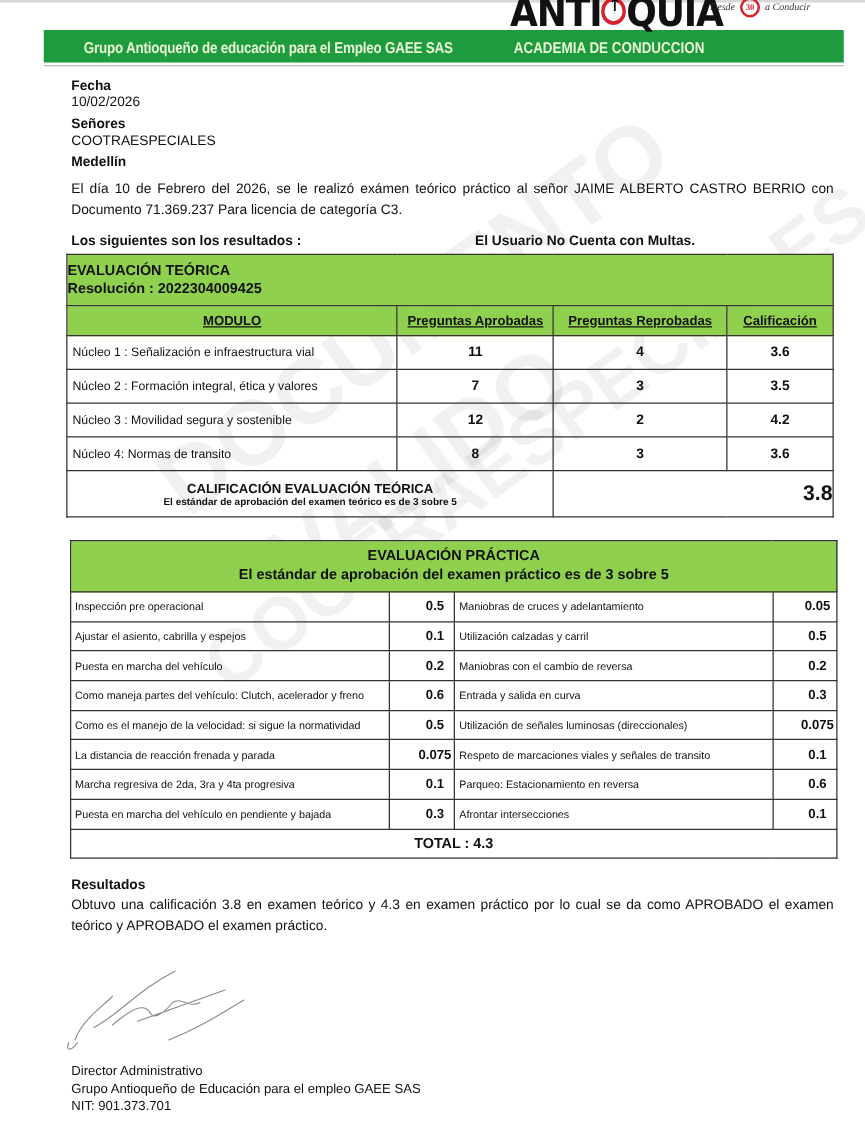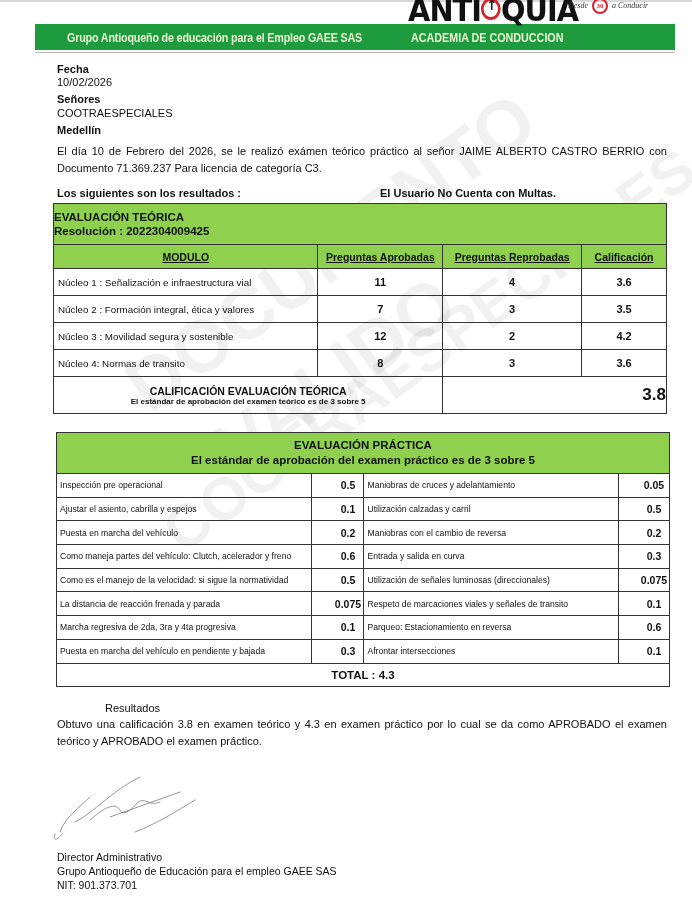--- a/index.html
+++ b/index.html
@@ -52,21 +52,21 @@
 
     .t2 { left: 56px; top: 432px; width: 614px; }
     .t2 .title td { height: 41px; text-align: center; font-weight: bold; font-size: 11.5px; line-height: 15px; }
     .t2 .row td { height: 23.7px; font-size: 8.6px; padding-left: 20px; }
     .t2 .row td.crit { padding-left: 3px; }
     .t2 .row td.score { text-align: center; font-weight: bold; font-size: 10.5px; }
     .t2 .total td { height: 23px; text-align: center; font-weight: bold; font-size: 11.5px; }
 
     
     .results { position: absolute; left: 57px; top: 702px; width: 610px; }
-    .results .h { font-weight: normal; font-size: 11px; margin-left: 48px; }
+    .results .h { font-weight: bold; font-size: 11px; }
     .results .p { font-size: 11px; line-height: 17px; text-align: justify; margin-top: 2px; }
 
     
     .signature { position: absolute; left: 50px; top: 772px; width: 160px; height: 70px; }
     .signer { position: absolute; left: 57px; top: 850px; }
     .signer .name { font-weight: bold; font-size: 13px; }
     .signer .line { font-size: 10.5px; line-height: 14px; }
   </style>
 </head>
 <body>

